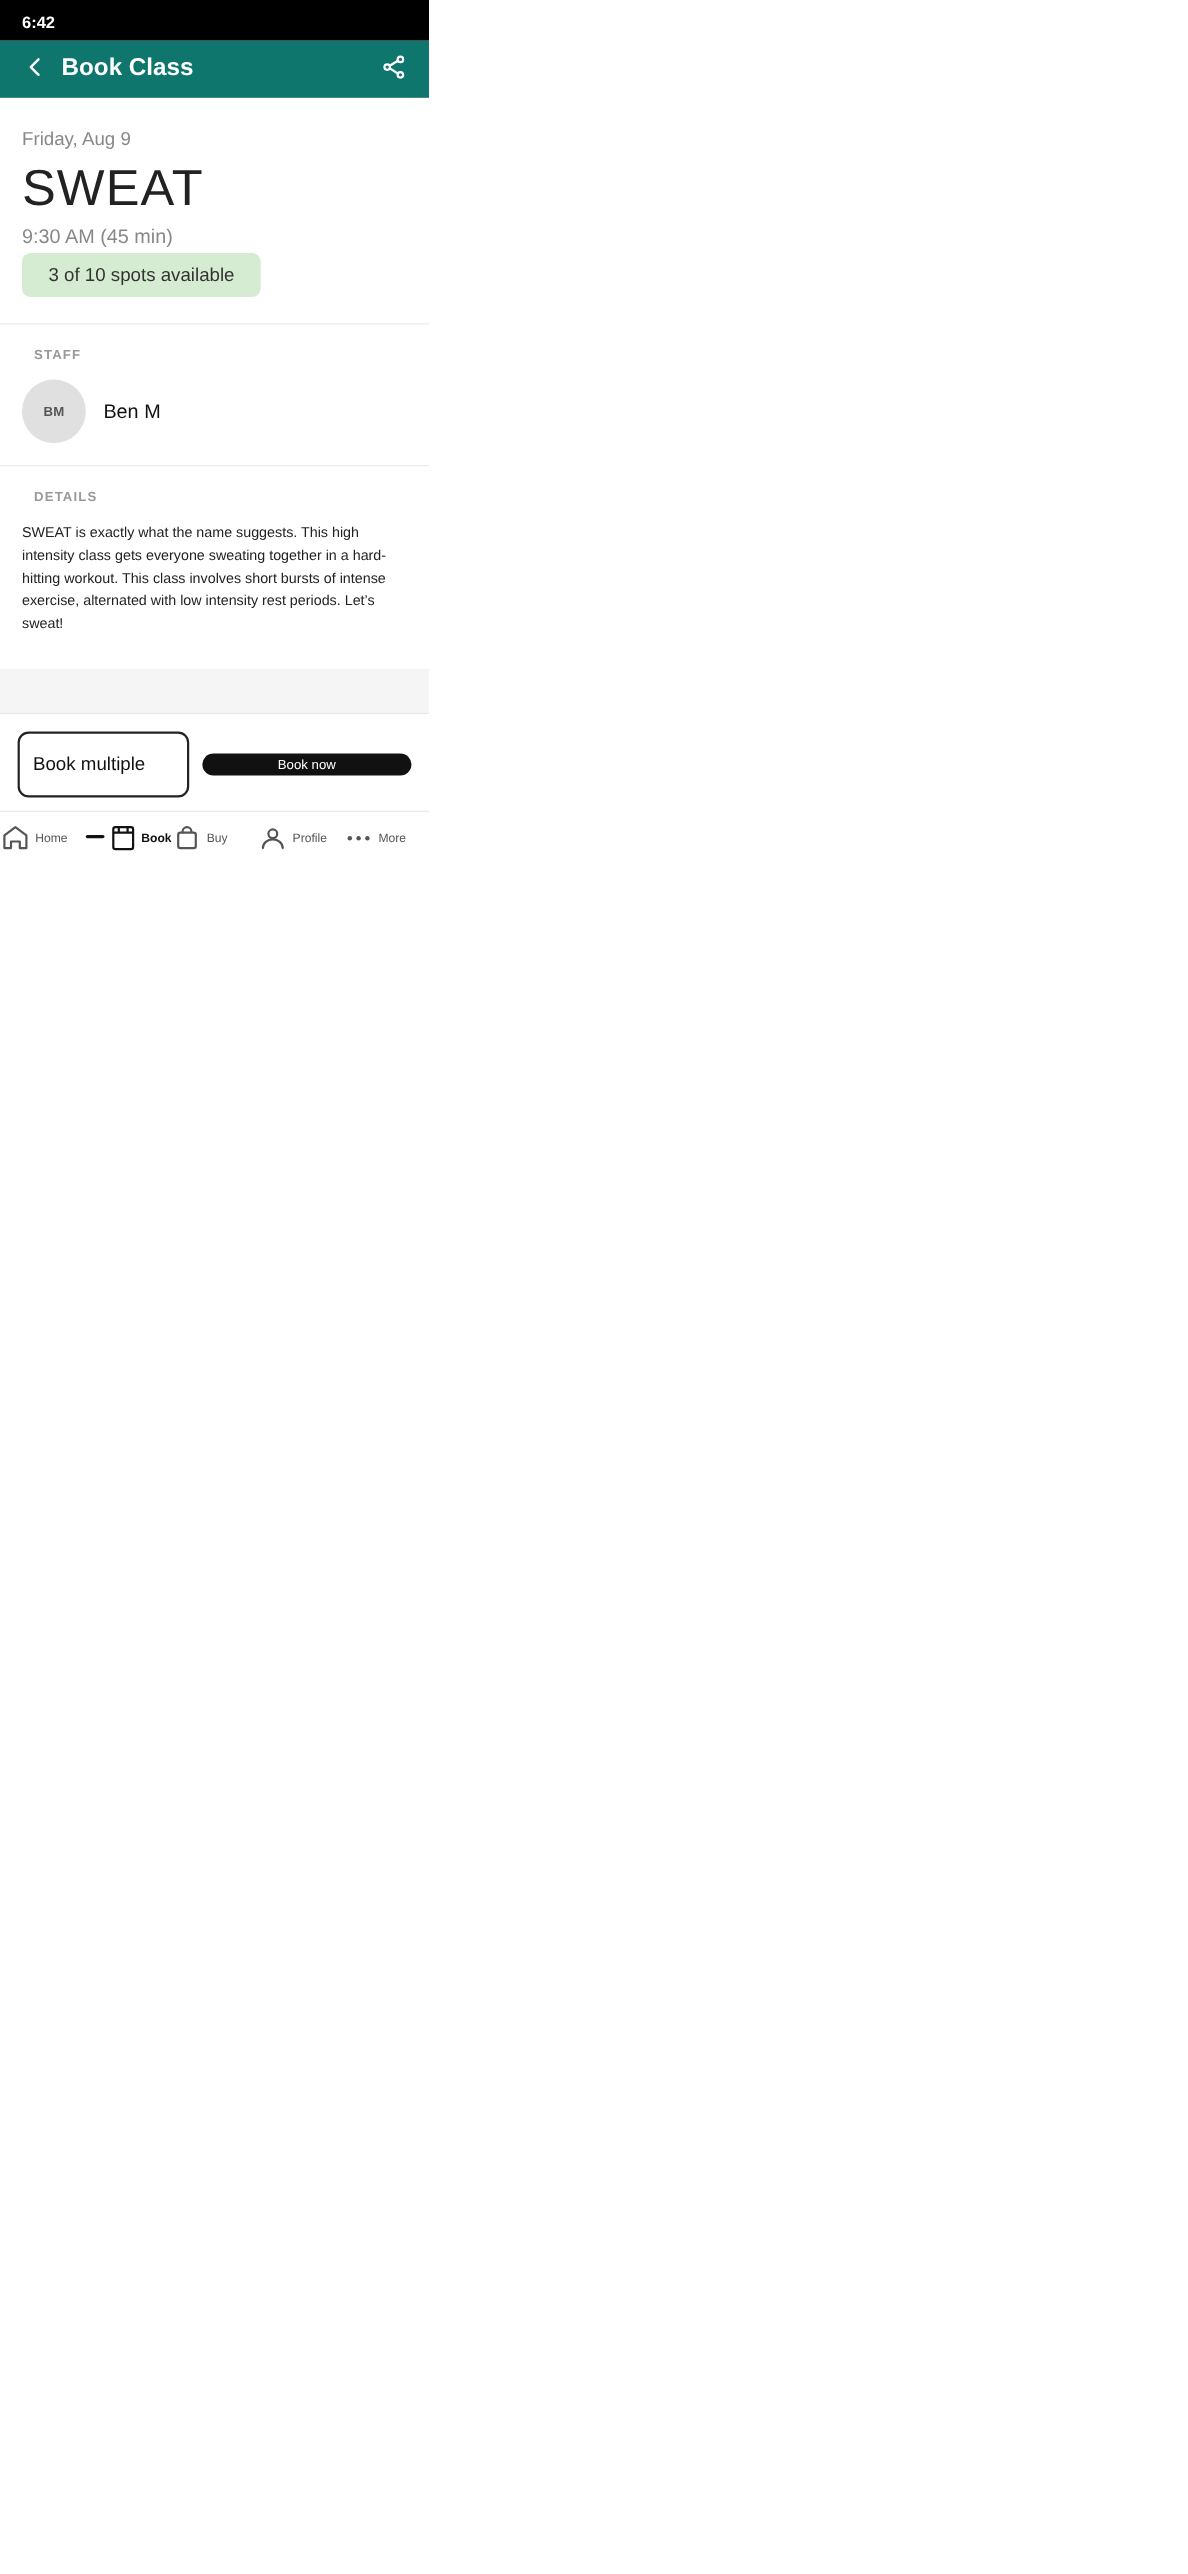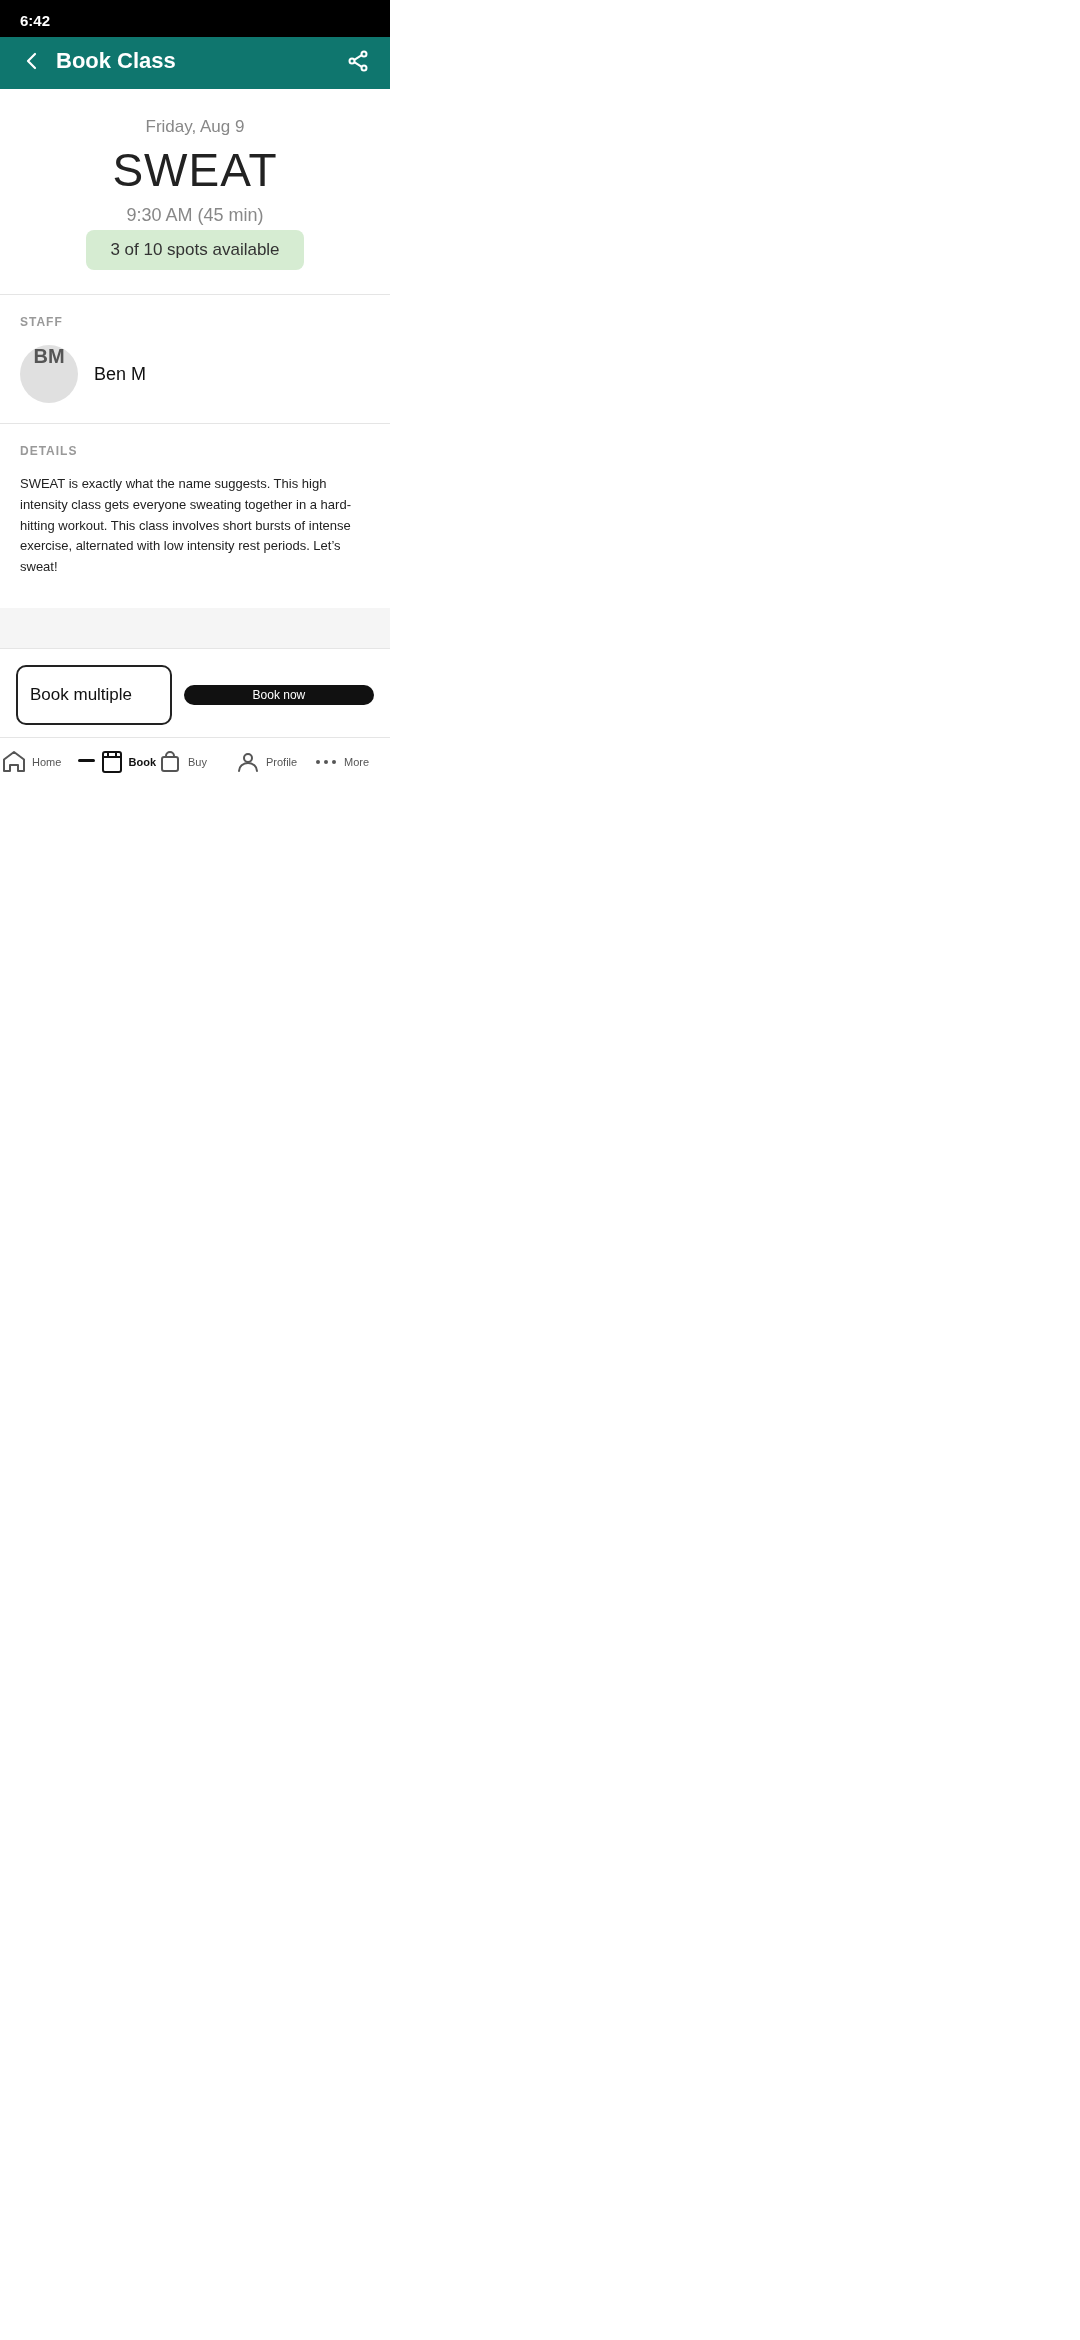--- a/index.html
+++ b/index.html
@@ -61,21 +61,20 @@
       height: 28px;
       display: flex;
       align-items: center;
       justify-content: center;
       cursor: pointer;
     }
 
     
     .hero-section {
       background: #fff;
-      text-align: center;
       padding: 28px 20px 24px 20px;
     }
 
     .hero-date {
       font-size: 17px;
       color: #888;
       margin-bottom: 6px;
     }
 
     .hero-class-name {
@@ -115,39 +114,40 @@
       padding: 20px 20px 12px 20px;
     }
 
     .section-label {
       font-size: 12px;
       font-weight: 700;
       color: #999;
       letter-spacing: 1px;
       text-transform: uppercase;
       margin-bottom: 16px;
+      margin-left: 11px;
     }
 
     
     .staff-row {
       display: flex;
       align-items: center;
       gap: 16px;
       padding-bottom: 8px;
     }
 
     .staff-avatar {
       width: 58px;
       height: 58px;
       border-radius: 50%;
       background: #e0e0e0;
       display: flex;
-      align-items: flex-start;
+      align-items: center;
       justify-content: center;
-      font-size: 20px;
+      font-size: 12px;
       font-weight: 700;
       color: #555;
       flex-shrink: 0;
     }
 
     .staff-name {
       font-size: 18px;
       font-weight: 500;
       color: #111;
     }

